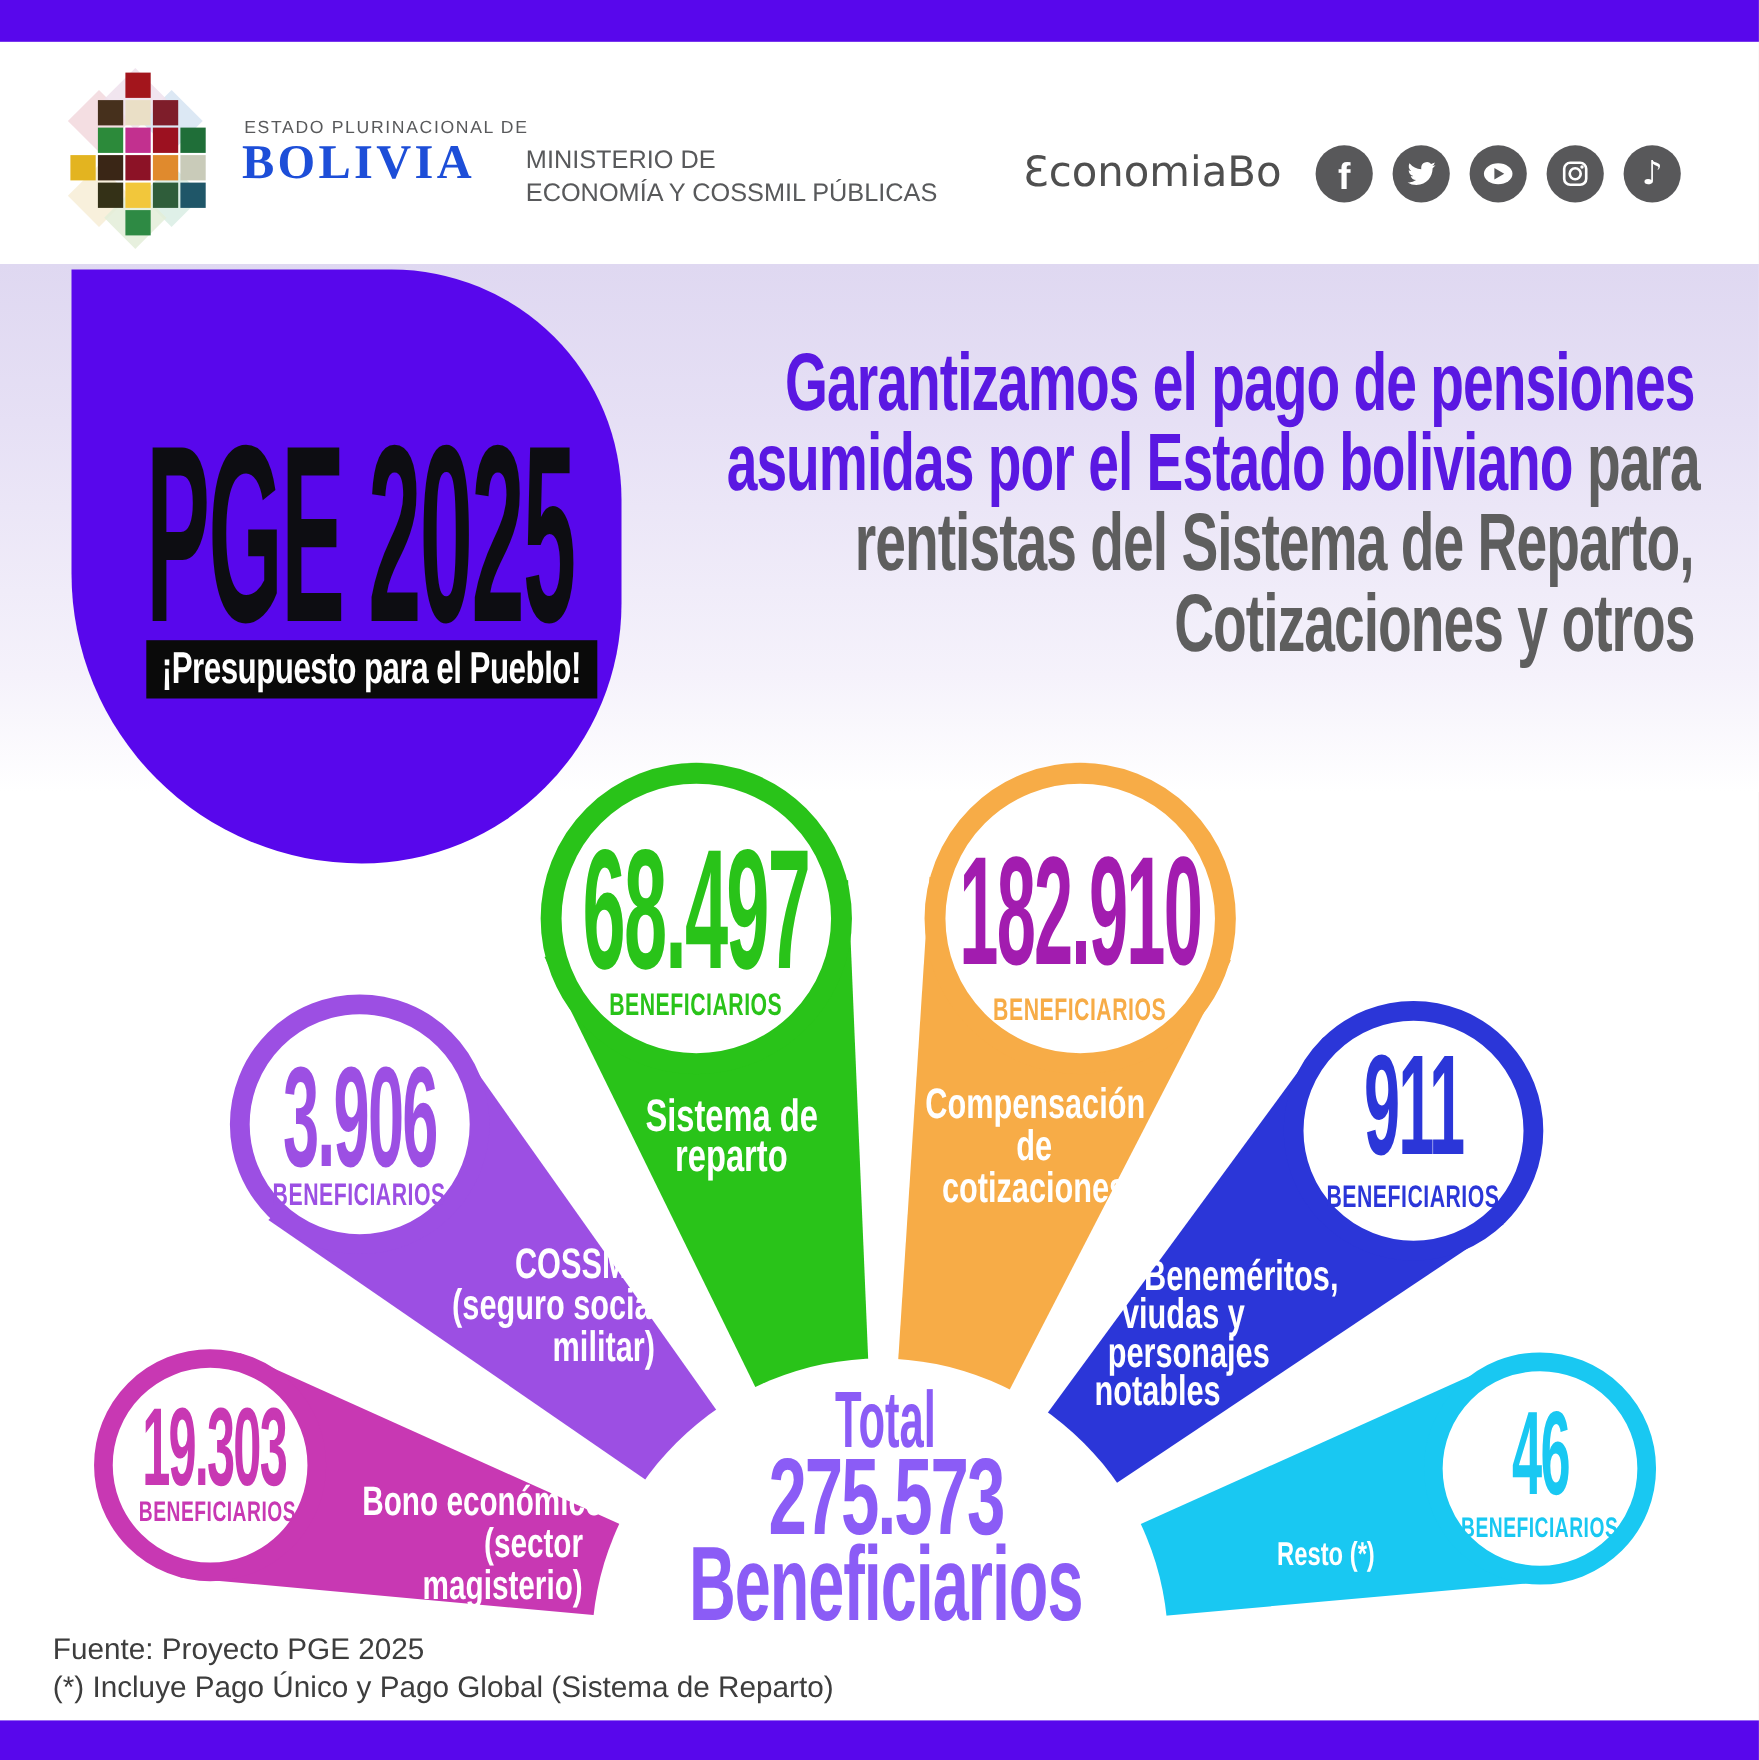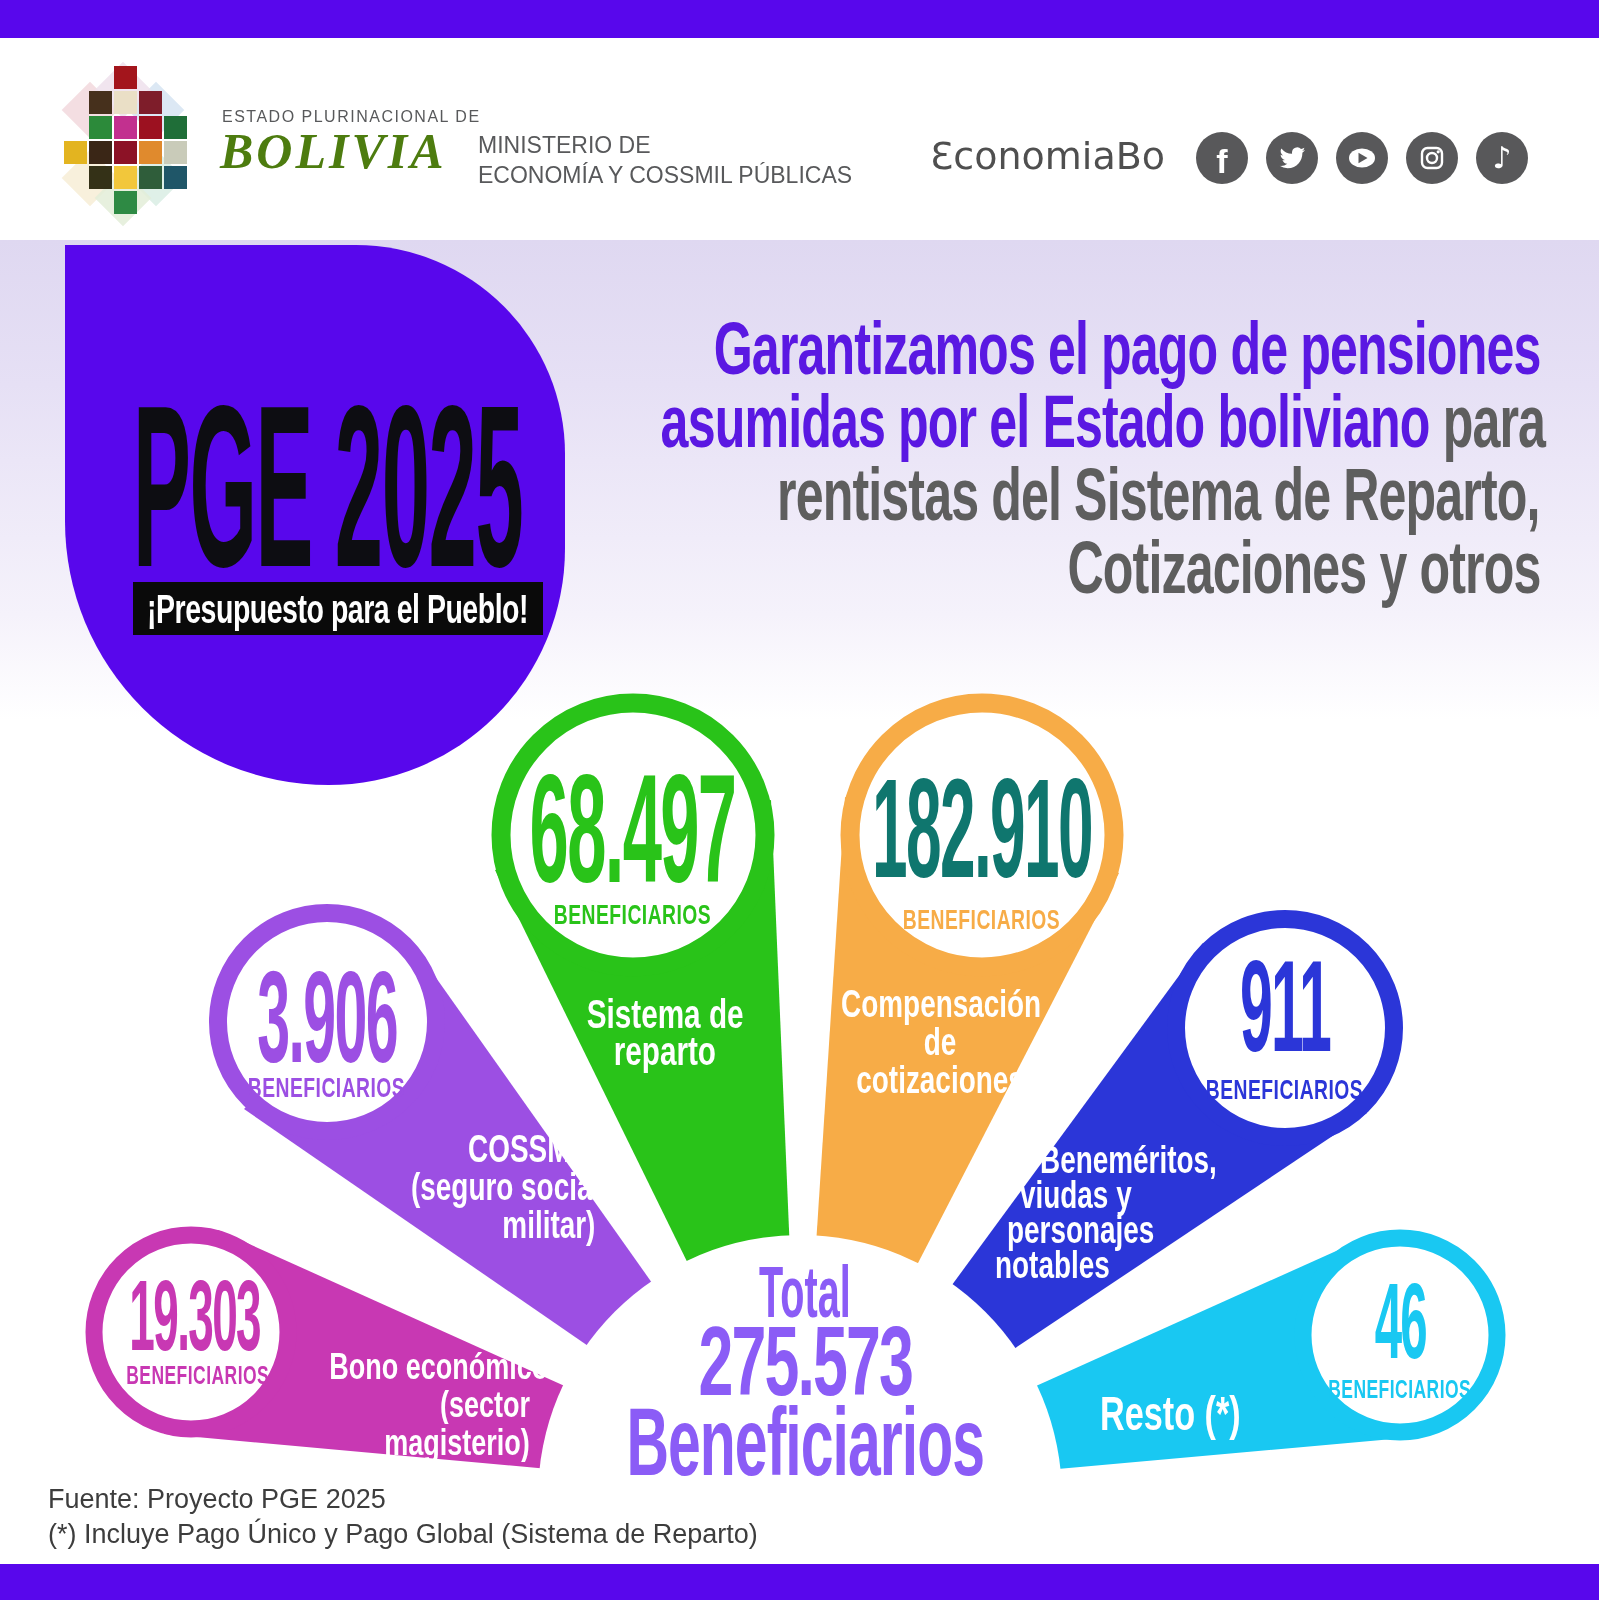--- a/index.html
+++ b/index.html
@@ -6,21 +6,21 @@
   .stage {
     position:relative; width:1599px; height:1600px; overflow:hidden;
     background:#ffffff; font-family:"Liberation Sans", sans-serif;
   }
   .abs { position:absolute; }
   
   .topbar { left:0; top:0; width:1599px; height:38px; background:#5807EC; }
   .bottombar { left:0; top:1564px; width:1599px; height:36px; background:#5807EC; }
   
   .estado { left:222px; top:108px; font-size:16px; letter-spacing:1.5px; color:#58595B; font-weight:400; }
-  .bolivia { left:220px; top:122px; font-size:50px; font-weight:700; letter-spacing:3px; color:#4d7c0f; font-family:"Liberation Serif", serif;font-style:italic; }
+  .bolivia { left:220px; top:122px; font-size:44px; font-weight:700; letter-spacing:3px; color:#1d4ed8; font-family:"Liberation Serif", serif; }
   .ministry { left:478px; top:130px; font-size:23px; line-height:30px; color:#58595B; }
   .handle { left:930px; top:134px; font-size:38px; color:#4F4F4F; font-family:"DejaVu Sans", sans-serif; }
   .sicon { width:52px; height:52px; border-radius:50%; background:#58585A; top:132px;
            display:flex; align-items:center; justify-content:center; }
   .sicon .fb { color:#fff; font-size:34px; font-weight:700; line-height:1; margin-top:6px; }
   .sicon .tk { color:#fff; font-size:30px; font-weight:700; line-height:1; font-family:"DejaVu Sans", sans-serif; }
   
   .logo { left:62px; top:64px; width:128px; height:156px; }
   .logo .dia { position:absolute; width:40px; height:40px; transform:rotate(45deg); opacity:.85; }
   .logo .tile { position:absolute; width:23px; height:23px; }
@@ -166,21 +166,21 @@
     <div class="hline"><span class="hg">Cotizaciones y otros</span></div>
   </div>
 
   <div class="t-num" style="left:483px;top:785px;width:300px;font-size:86px;color:#29C319;"><span>68.497</span></div>
   <div class="t-ben" style="left:483px;top:903px;width:300px;font-size:21px;color:#29C319;"><span>BENEFICIARIOS</span></div>
   <div class="t-label al-c" style="left:560px;top:995px;width:210px;font-size:33px;line-height:37px;">
     <div class="ln"><span>Sistema de</span></div>
     <div class="ln"><span>reparto</span></div>
   </div>
 
-  <div class="t-num" style="left:832px;top:789px;width:300px;font-size:78px;color:#0f766e;"><span>182.910</span></div>
+  <div class="t-num" style="left:832px;top:789px;width:300px;font-size:78px;color:#a21caf;"><span>182.910</span></div>
   <div class="t-ben" style="left:832px;top:908px;width:300px;font-size:21px;color:#F7AC47;"><span>BENEFICIARIOS</span></div>
   <div class="t-label al-c" style="left:830px;top:985px;width:220px;font-size:31px;line-height:38px;">
     <div class="ln"><span>Compensación</span></div>
     <div class="ln"><span>de</span></div>
     <div class="ln"><span>cotizaciones</span></div>
   </div>
 
   <div class="t-num" style="left:177px;top:981px;width:300px;font-size:72px;color:#9C4FE3;"><span>3.906</span></div>
   <div class="t-ben" style="left:177px;top:1076px;width:300px;font-size:21px;color:#9C4FE3;"><span>BENEFICIARIOS</span></div>
   <div class="t-label al-r" style="left:390px;top:1130px;width:205px;font-size:31px;line-height:38px;">
@@ -201,21 +201,21 @@
   <div class="t-num" style="left:45px;top:1288px;width:300px;font-size:56px;color:#C838B3;"><span>19.303</span></div>
   <div class="t-ben" style="left:48px;top:1366px;width:300px;font-size:19px;color:#C838B3;"><span>BENEFICIARIOS</span></div>
   <div class="t-label al-r" style="left:305px;top:1347px;width:225px;font-size:30px;line-height:38px;">
     <div class="ln"><span>Bono económico</span></div>
     <div class="ln"><span>(sector</span></div>
     <div class="ln"><span>magisterio)</span></div>
   </div>
 
   <div class="t-num" style="left:1250px;top:1292px;width:300px;font-size:60px;color:#19C8F2;"><span>46</span></div>
   <div class="t-ben" style="left:1250px;top:1380px;width:300px;font-size:19px;color:#19C8F2;"><span>BENEFICIARIOS</span></div>
-  <div class="t-label al-l" style="left:1100px;top:1395px;width:220px;font-size:38px;line-height:38px;">
+  <div class="t-label al-l" style="left:1100px;top:1395px;width:220px;font-size:24px;line-height:38px;text-align:center;">
     <div class="ln"><span>Resto (*)</span></div>
   </div>
 
   <div class="abs total">
     <div class="tl1"><span>Total</span></div>
     <div class="tl2"><span>275.573</span></div>
     <div class="tl3"><span>Beneficiarios</span></div>
   </div>
 
   <div class="abs footer">

